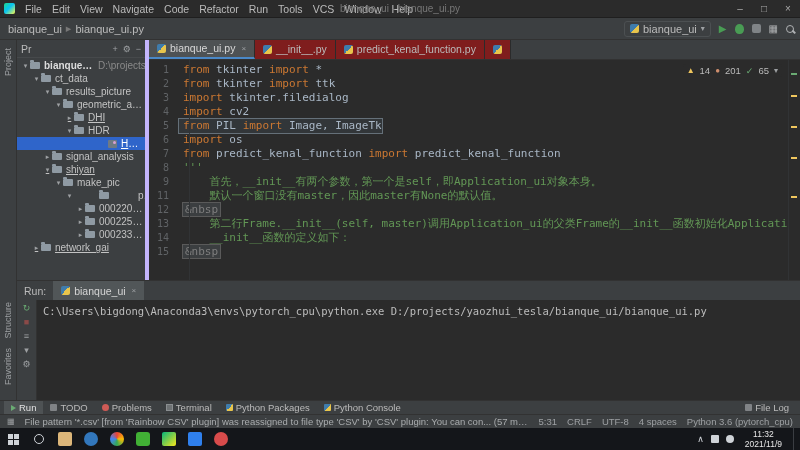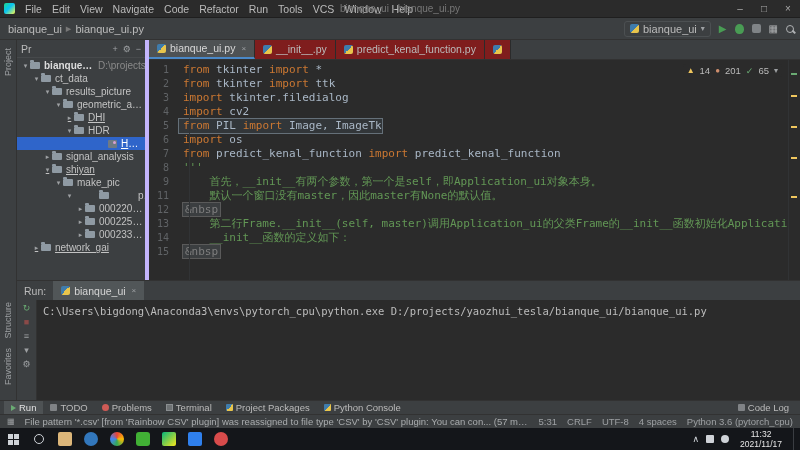--- a/index.html
+++ b/index.html
@@ -356,31 +356,31 @@
       <span class="bb-item">
         <span class="bb-problems"></span>
         <span>Problems</span>
       </span>
       <span class="bb-item">
         <span class="bb-terminal"></span>
         <span>Terminal</span>
       </span>
       <span class="bb-item">
         <span class="bb-pypkg"></span>
-        <span>Project Packages</span>
+        <span>Python Packages</span>
       </span>
       <span class="bb-item">
         <span class="bb-pycon"></span>
         <span>Python Console</span>
       </span>
     </span>
   <span class="bb-right" id="bb-right">
       <span class="bb-item">
         <span class="bb-eventlog"></span>
-        <span>Code Log</span>
+        <span>File Log</span>
       </span>
     </span>
 </div>
 
 <div class="status-bar">
   <span class="sb-toggle">▦</span>
   <span class="sb-msg">File pattern '*.csv' [from 'Rainbow CSV' plugin] was reassigned to file type 'CSV' by 'CSV' plugin: You can con... (57 minutes ago)</span>
   <span class="sb-seg">5:31</span>
   <span class="sb-seg">CRLF</span>
   <span class="sb-seg">UTF-8</span>
@@ -422,17 +422,17 @@
       <span class="tb-btn">
         <span class="app app-music"></span>
       </span>
     </span>
   <span class="tray">
     <span class="tray-ico">∧</span>
     <span class="tray-sq"></span>
     <span class="tray-ci"></span>
     <span class="clock">
       <div>11:32</div>
-      <div>2021/11/17</div>
+      <div>2021/11/9</div>
     </span>
     <span class="show-desktop"></span>
   </span>
 </div>
 
 </body></html>

